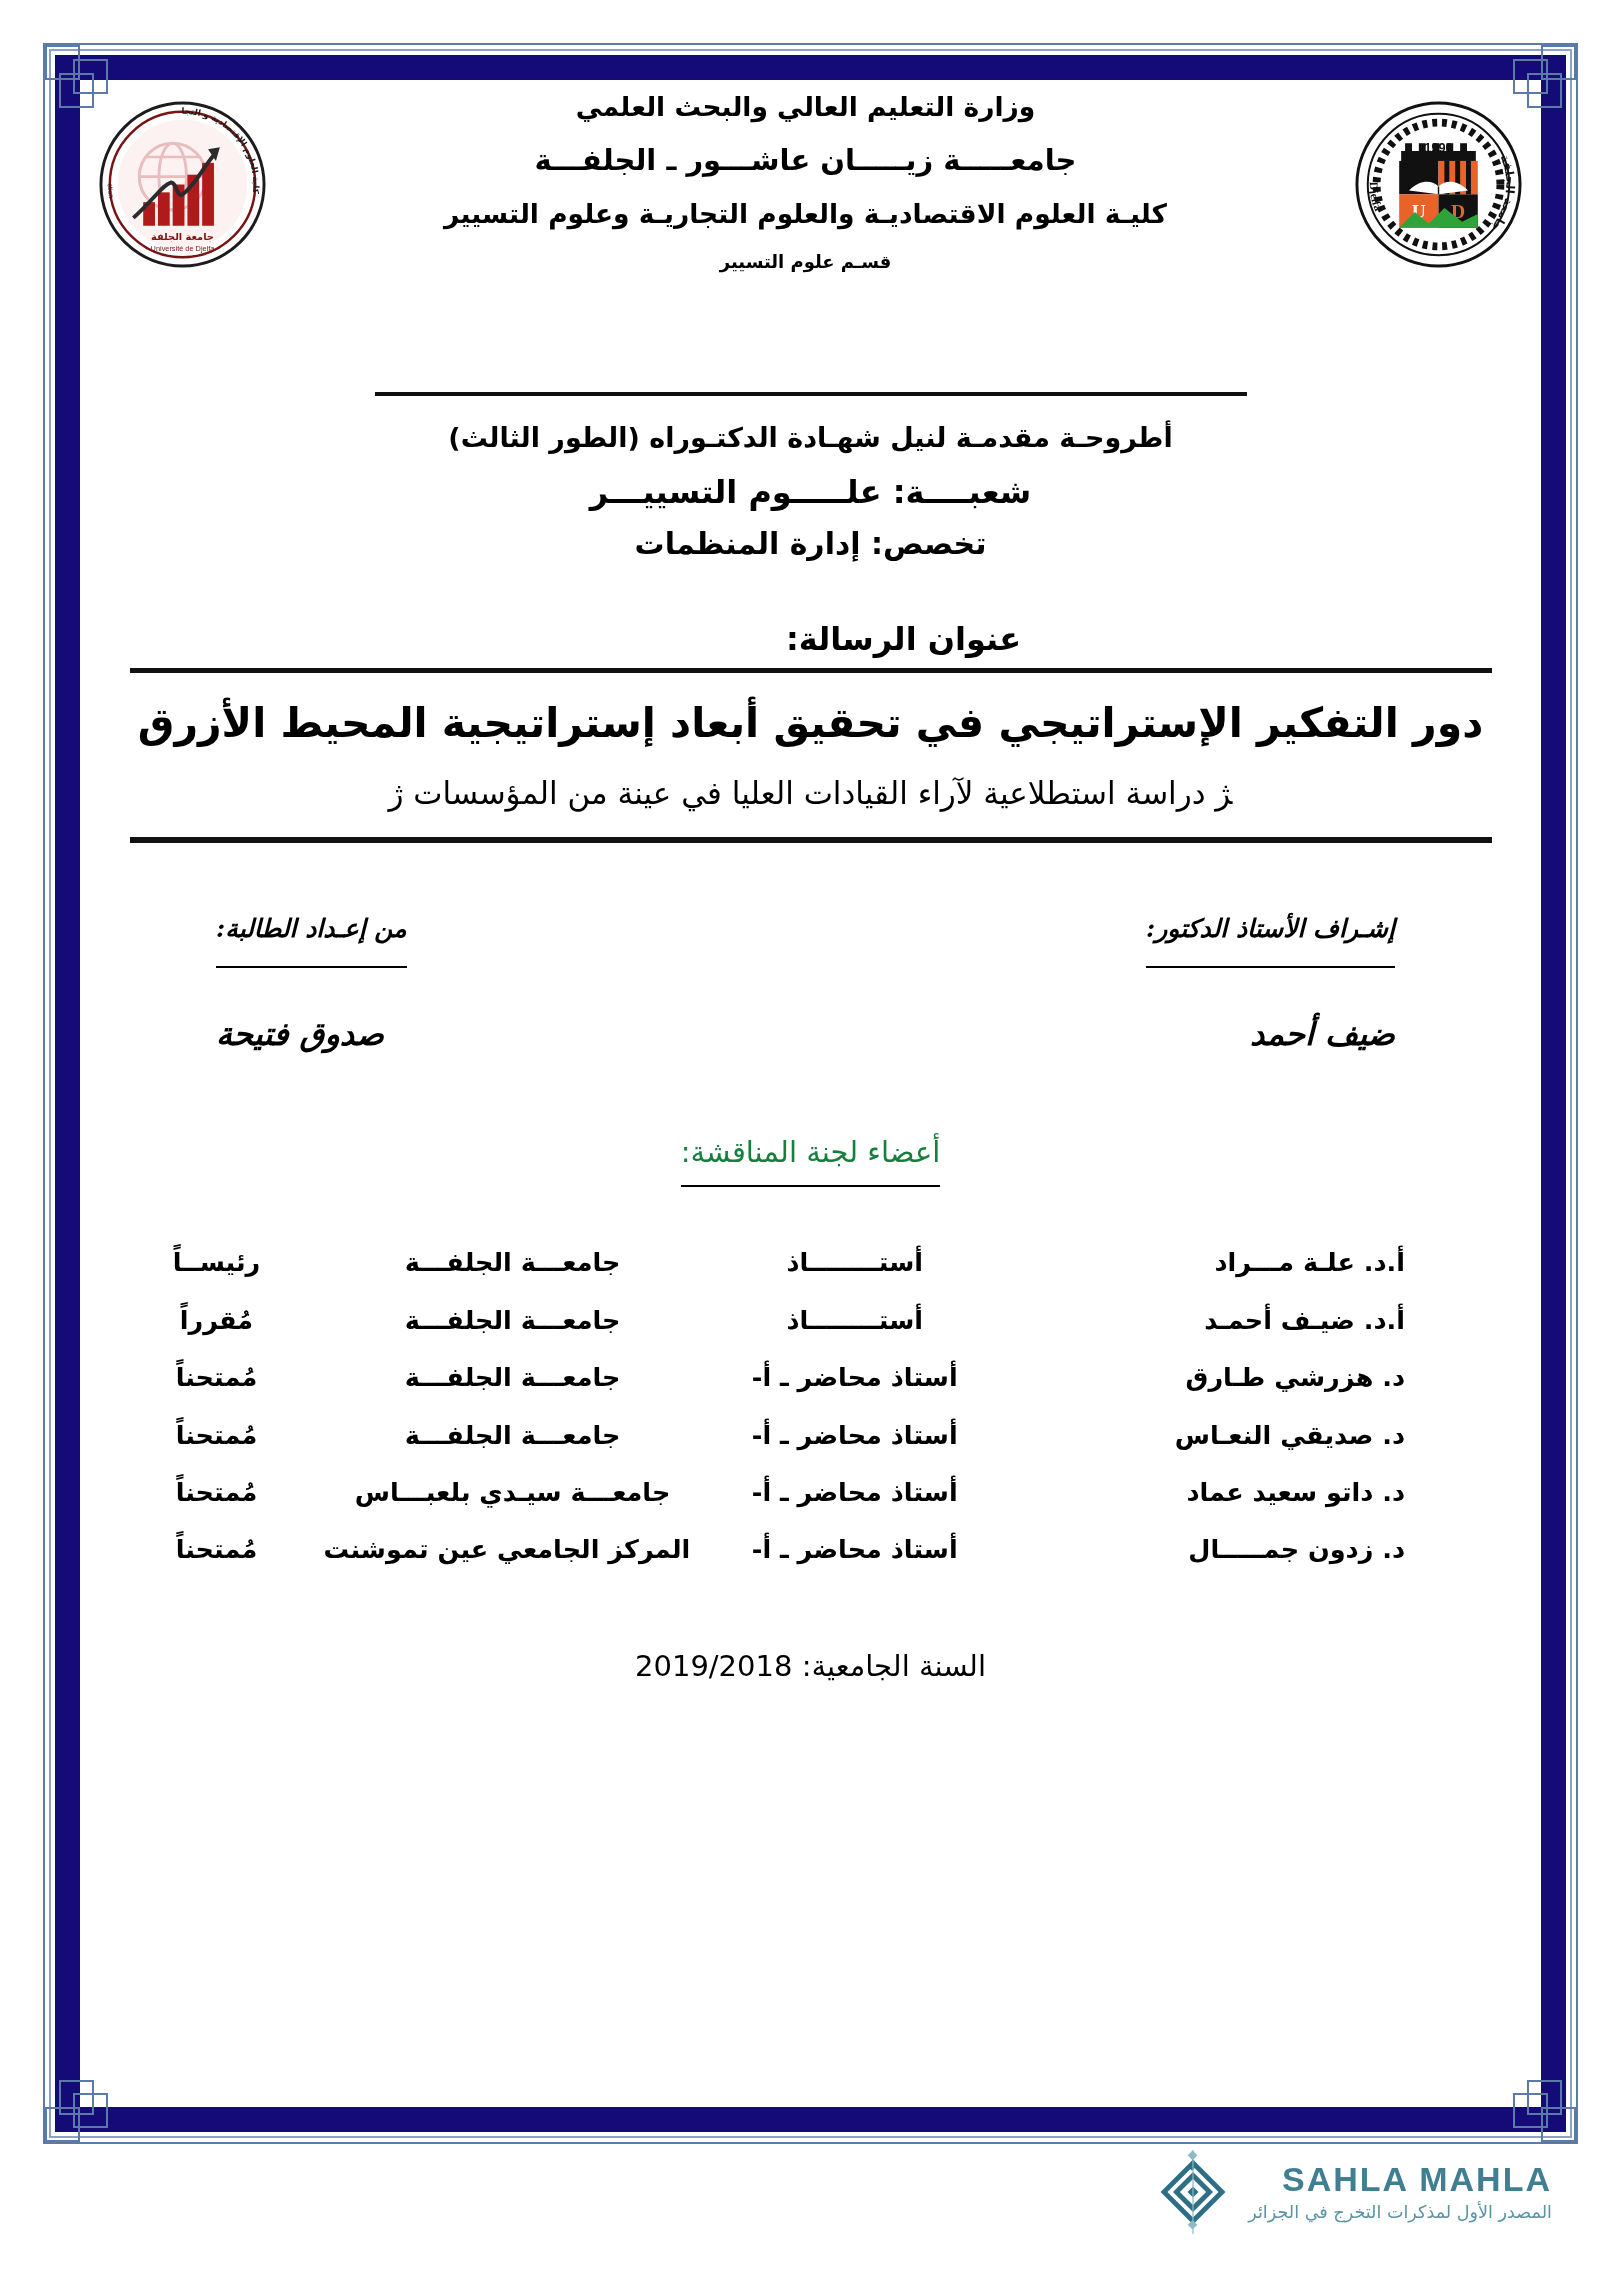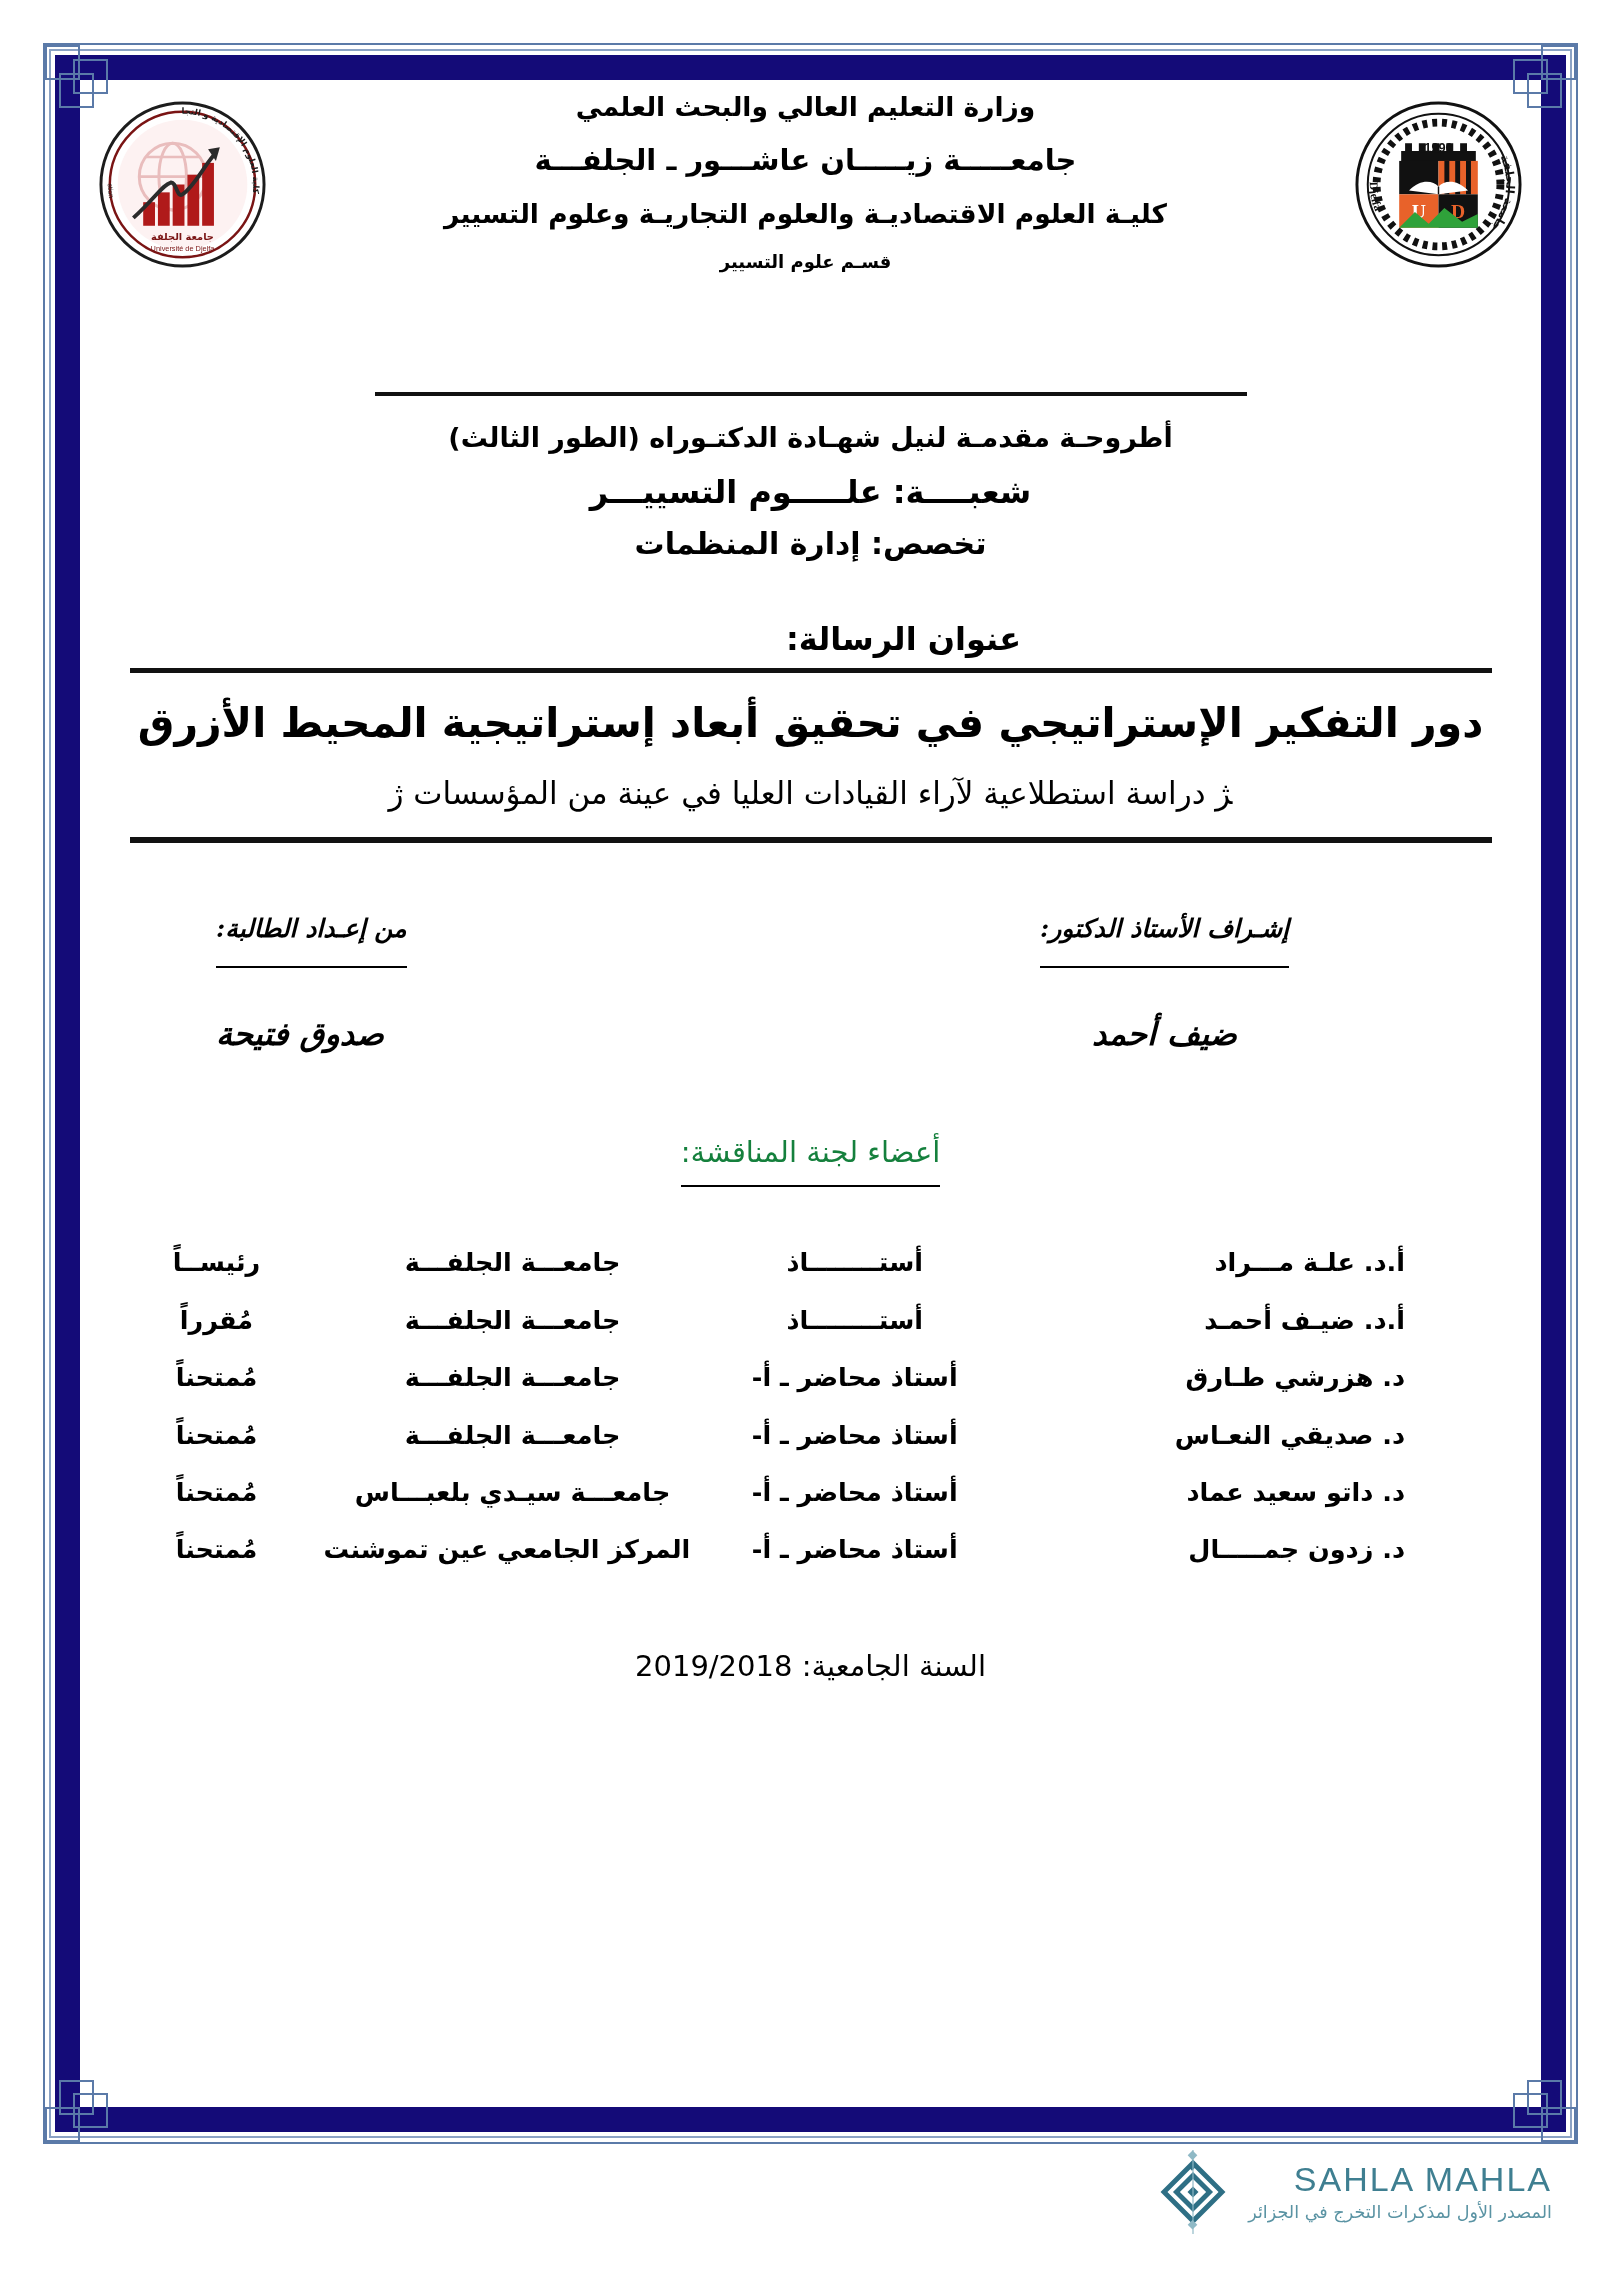--- a/index.html
+++ b/index.html
@@ -181,21 +181,21 @@
   
   .people-row {
     display: flex;
     flex-direction: row-reverse;
     justify-content: space-between;
     margin-top: 71px;
     padding: 0 59px;
   }
   .person-col { width: 461px; text-align: center; }
   .person-col.right-col { text-align: left; padding-left: 59px;}
-  .person-col.left-col  { padding-right: 69px;}
+  .person-col.left-col  { text-align: right; padding-right: 69px;}
   .person-heading {
     font-family: "DejaVu Serif", serif;
     font-weight: bold;
     font-style: italic;
     font-size: 25px;
     color: #000;
     display: inline-block;
     border-bottom: 2.9px solid #000;
     padding-bottom: 23px;
   }
@@ -252,21 +252,21 @@
     right: 69px;
     bottom: 59px;
     display: flex;
     flex-direction: row-reverse;
     align-items: center;
     gap: 13.7px;
   }
   .wm-text { text-align: right; }
   .wm-title {
     font-family: "Liberation Sans", sans-serif;
-    font-weight: normal;
+    font-weight: bold;
     font-size: 34px;
     letter-spacing: 2px;
     color: #3f7f91;
     line-height: 1;
     direction: ltr;
   }
   .wm-sub {
     font-size: 17.6px;
     color: #5a93a3;
     margin-top: 5.9px;

